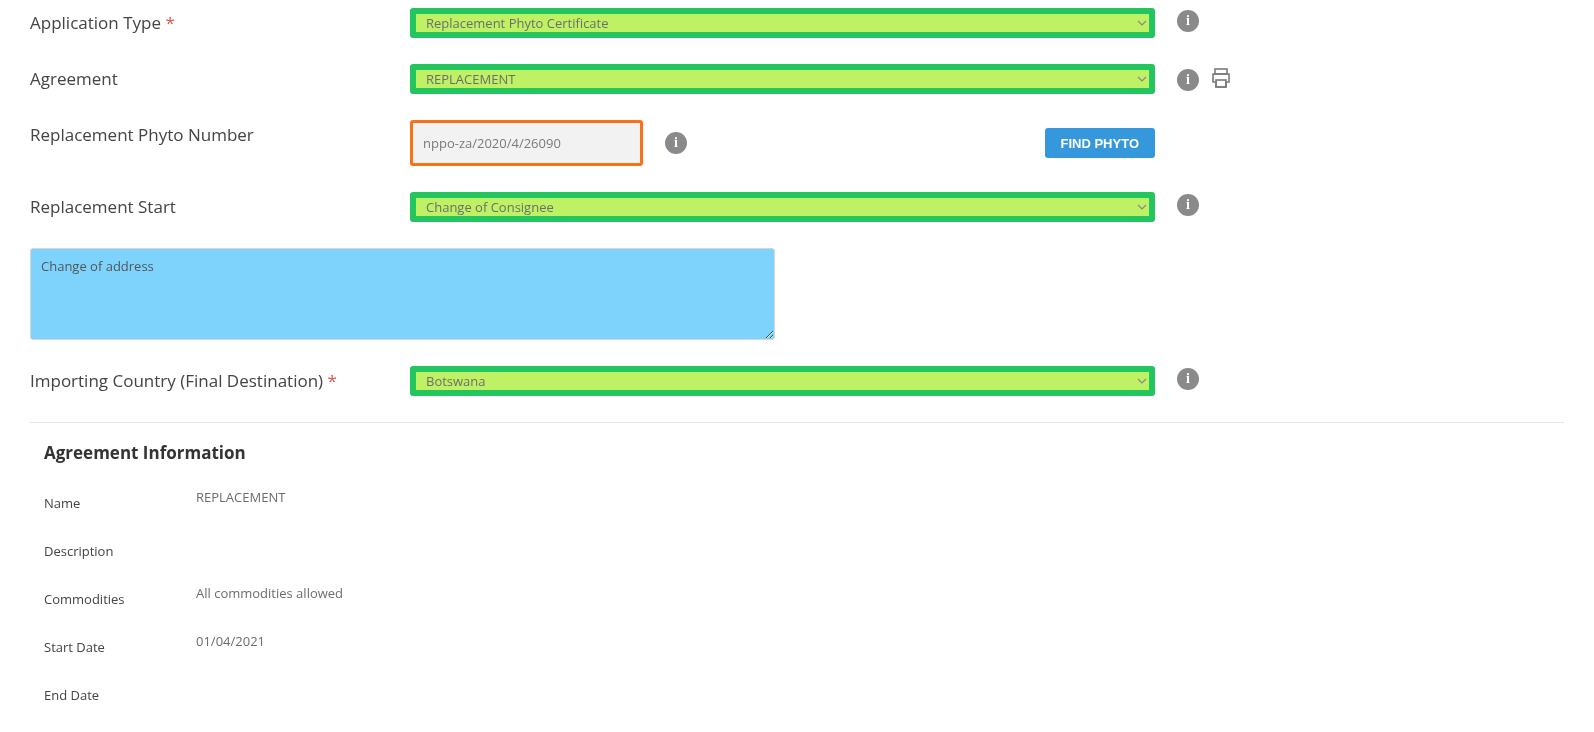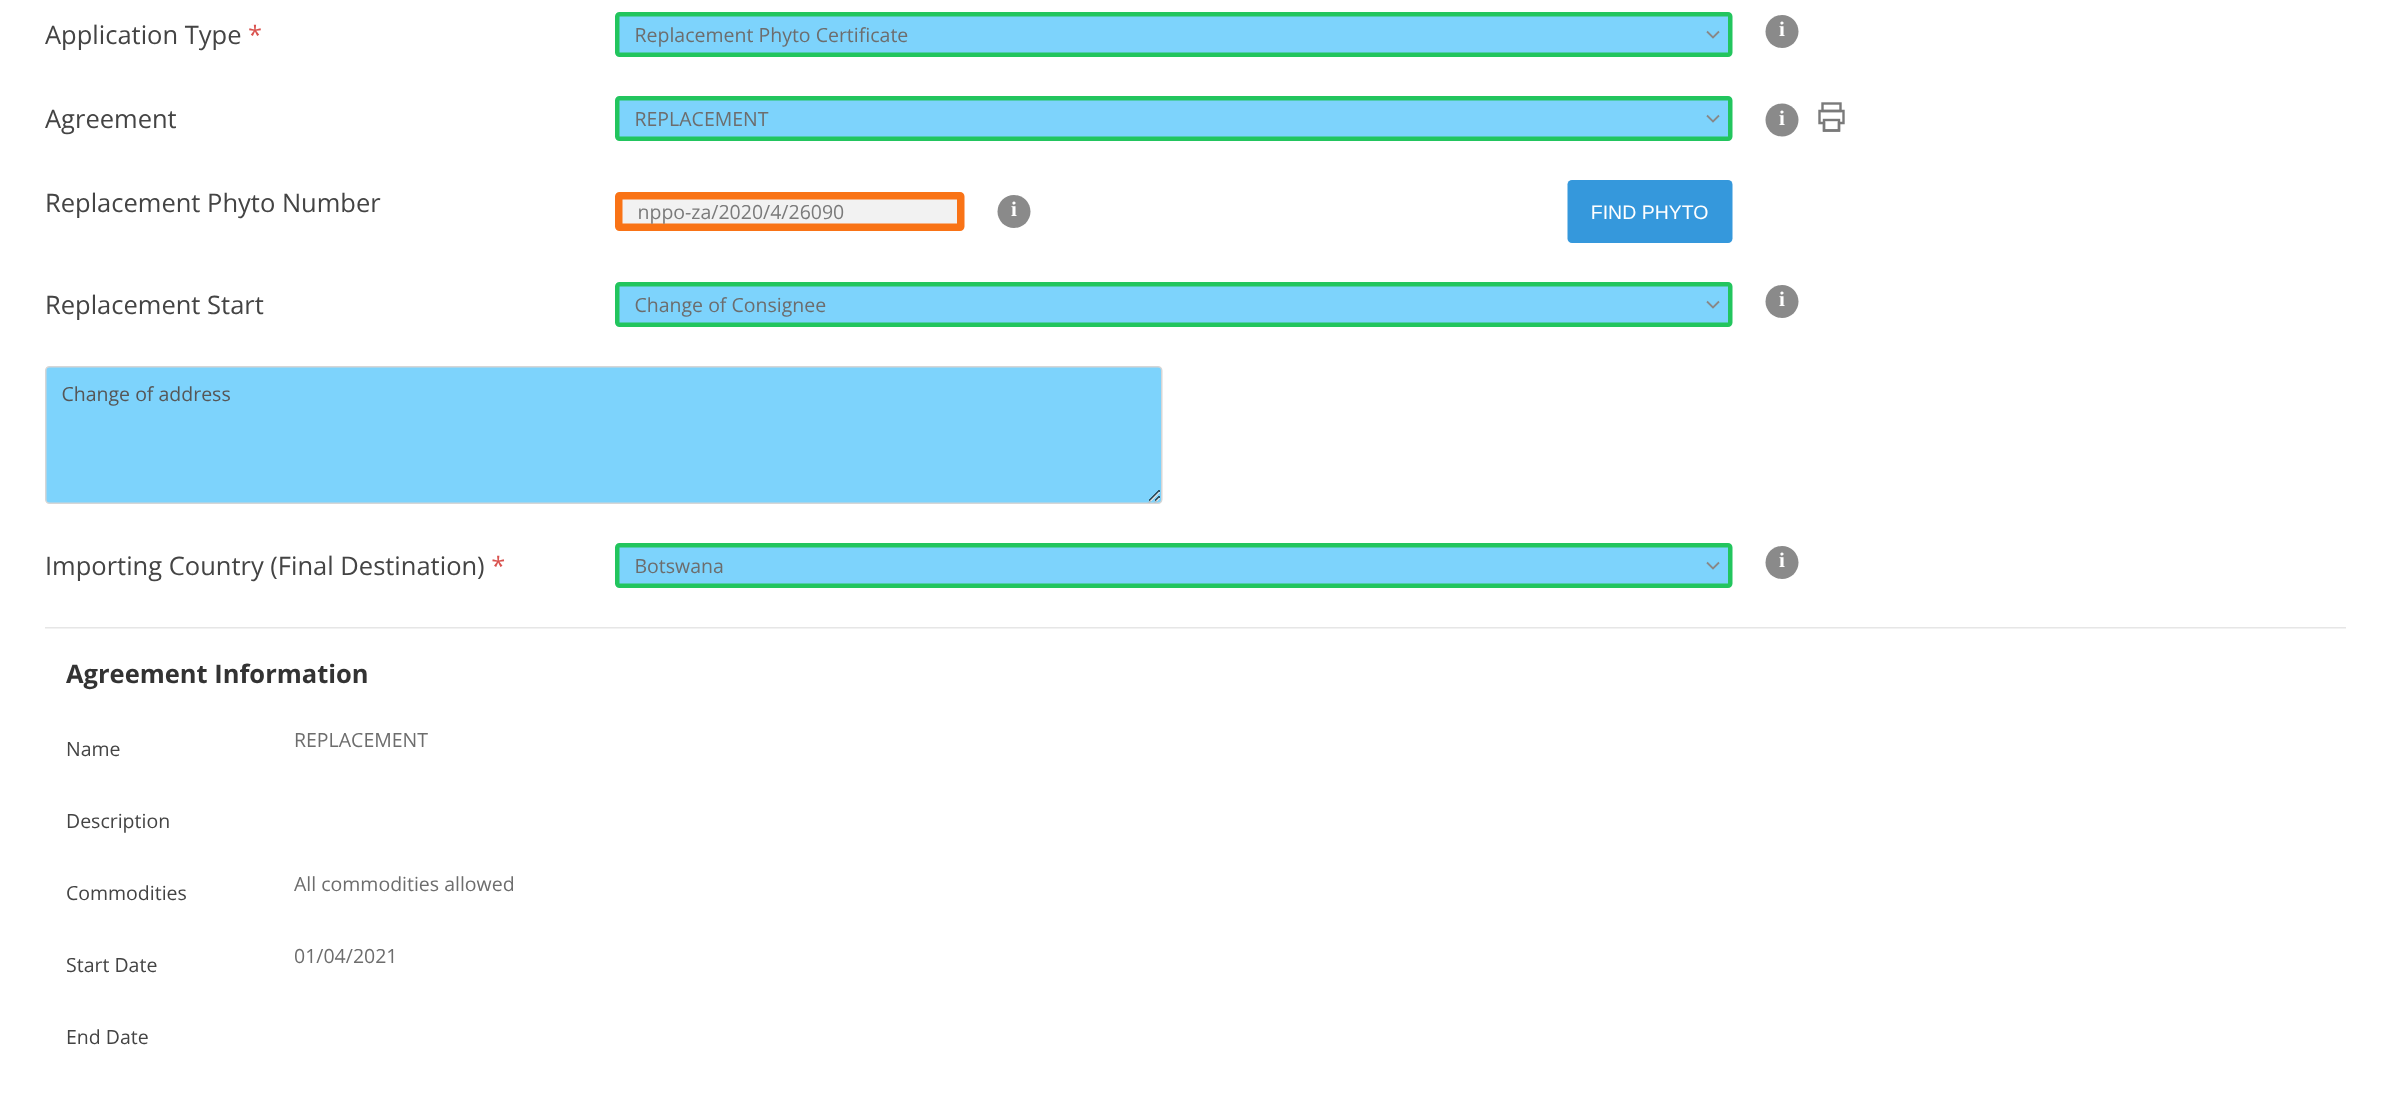--- a/index.html
+++ b/index.html
@@ -30,41 +30,41 @@
       display: flex;
       align-items: flex-start;
     }
     .select-wrap, .input-wrap {
       position: relative;
       flex: 1;
     }
     .select {
       width: 100%;
       height: 30px;
-      border: 3px solid #22c55e;
+      border: 6px solid #22c55e;
       border-radius: 3px;
-      background: #7dd3fc;
+      background: #bef264;
       padding: 0 28px 0 10px;
       color: #6d6d6d;
       font-size: 13px;
       display: flex;
       align-items: center;
       cursor: pointer;
     }
     .select-caret {
       position: absolute;
       right: 8px;
       top: 50%;
       transform: translateY(-50%);
       pointer-events: none;
     }
     .input-disabled {
       width: 233px;
-      height: 26px;
-      border: 5px solid #f97316;
+      height: 46px;
+      border: 3px solid #f97316;
       border-radius: 3px;
       background: #f2f2f2;
       padding: 0 10px;
       color: #7a7a7a;
       font-size: 13px;
       display: flex;
       align-items: center;
     }
     .textarea {
       width: 100%;
@@ -111,23 +111,23 @@
     .print-icon {
       color: #7a7a7a;
       cursor: pointer;
     }
     .btn-find {
       background: #3598dc;
       color: #fff;
       border: none;
       border-radius: 3px;
       padding: 0 16px;
-      height: 42px;
-      font-size: 13px;
-      font-weight: 400;
+      height: 30px;
+      font-size: 13px;
+      font-weight: 700;
       cursor: pointer;
     }
     .phyto-row .field-col {
       justify-content: space-between;
       align-items: center;
     }
     .phyto-left { display: flex; align-items: center; }
     .phyto-left .info-icon { margin-left: 22px; }
     .divider {
       border-top: 1px solid #e6e6e6;

